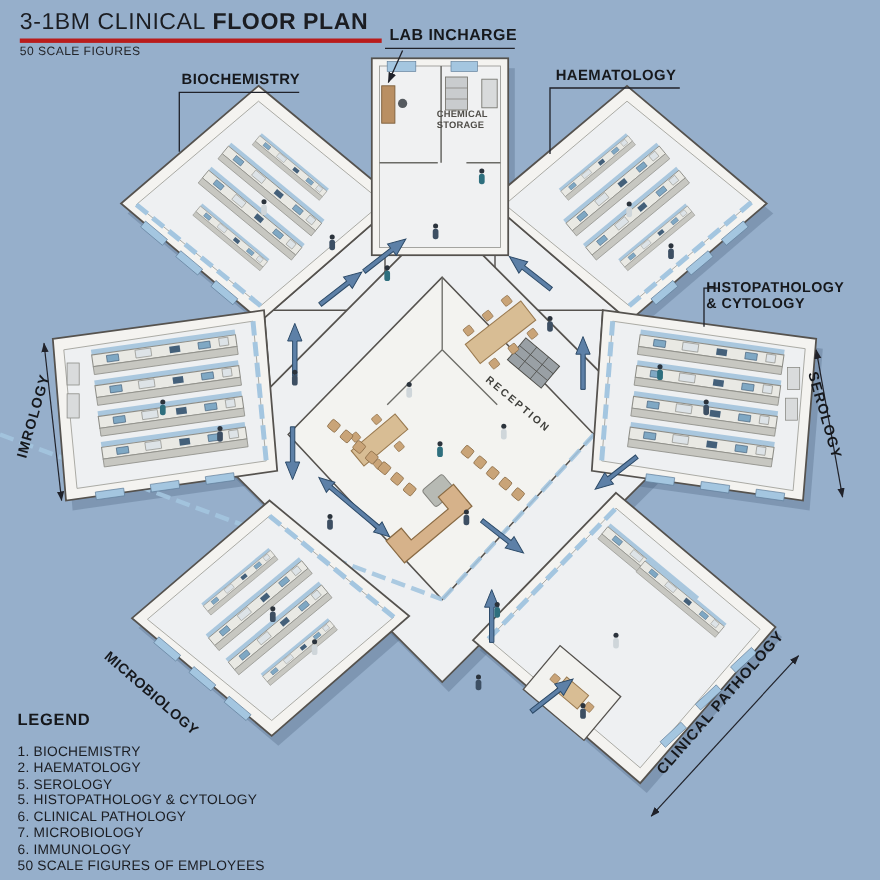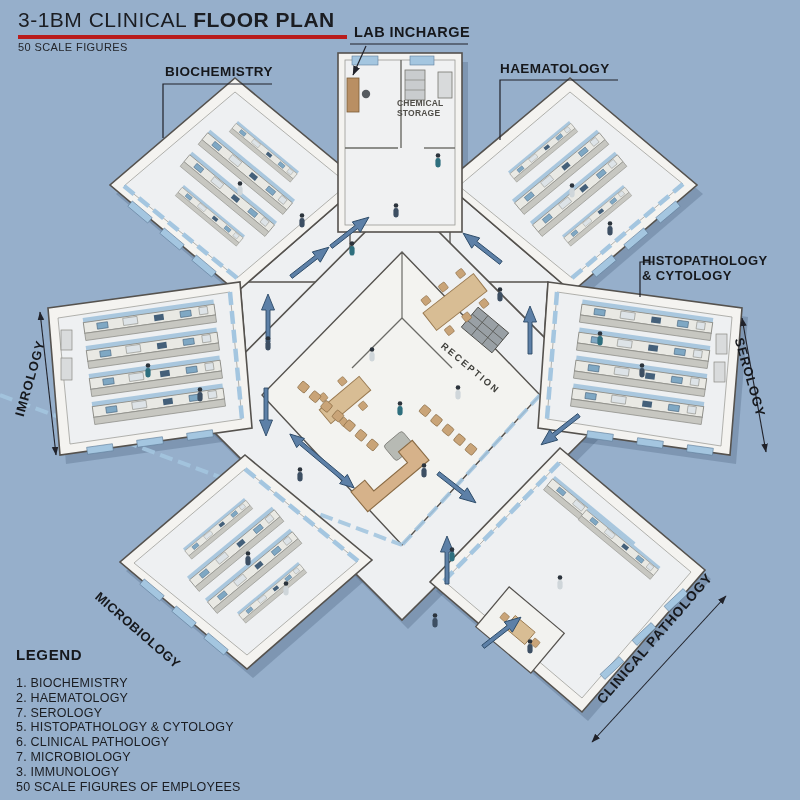--- a/index.html
+++ b/index.html
@@ -17,21 +17,21 @@
   }
   .title{
     position:absolute;left:18px;top:8px;font-size:21px;letter-spacing:.5px;
     color:#1b1d22;border-bottom:4px solid #b91c1c;padding:0 12px 3px 0;
     font-weight:400;white-space:nowrap;
   }
   .title .b{font-weight:700;margin-left:6px}
   .subtitle{position:absolute;left:18px;top:41px;font-size:11px;font-weight:400;letter-spacing:.4px;color:#23252a}
   #lbl-biochemistry{left:163px;top:64px;width:112px;text-align:center;font-size:13.5px}
   #lbl-labincharge{left:350px;top:24px;width:120px;text-align:right;font-size:14.5px}
-  #lbl-haematology{left:500px;top:61px;width:120px;text-align:left;font-size:13.5px}
+  #lbl-haematology{left:500px;top:61px;width:120px;text-align:center;font-size:13.5px}
   #lbl-chemstorage{left:397px;top:98px;width:60px;text-align:left;font-size:8.5px;color:#504e49;letter-spacing:.2px}
   #lbl-histopathology{left:642px;top:253px;width:132px;text-align:left;font-size:13px}
   #lbl-serology{left:746px;top:336px;font-size:13px;letter-spacing:1px;transform:rotate(74deg);transform-origin:0 0}
   #lbl-imrology{left:12px;top:414px;font-size:13px;letter-spacing:1px;transform:rotate(-74deg);transform-origin:0 0}
   #lbl-microbiology{left:102px;top:589px;font-size:13px;transform:rotate(41deg);transform-origin:0 0}
   #lbl-clinpath{left:594px;top:697px;font-size:13.5px;letter-spacing:1px;transform:rotate(-49deg);transform-origin:0 0;white-space:nowrap}
   #lbl-reception{left:446px;top:340px;font-size:9.5px;letter-spacing:2px;color:#3f3f3b;transform:rotate(40deg);transform-origin:0 0}
   .legend{position:absolute;left:16px;top:646px}
   .legend .head{font-size:15px;font-weight:700;letter-spacing:.6px}
   .legend ul{margin:13px 0 0;padding:0;list-style:none;font-size:12.5px;line-height:14.8px;font-weight:400;letter-spacing:.2px;color:#1b1d22}
@@ -329,22 +329,22 @@
 <div class="lbl" id="lbl-imrology">IMROLOGY</div>
 <div class="lbl" id="lbl-microbiology">MICROBIOLOGY</div>
 <div class="lbl" id="lbl-clinpath">CLINICAL PATHOLOGY</div>
 <div class="lbl" id="lbl-reception">RECEPTION</div>
 
 <div class="legend">
   <div class="head">LEGEND</div>
   <ul>
     <li>1. BIOCHEMISTRY</li>
     <li>2. HAEMATOLOGY</li>
-    <li>7. SEROLOGY</li>
+    <li>5. SEROLOGY</li>
     <li>5. HISTOPATHOLOGY &amp; CYTOLOGY</li>
     <li>6. CLINICAL PATHOLOGY</li>
     <li>7. MICROBIOLOGY</li>
-    <li>3. IMMUNOLOGY</li>
+    <li>6. IMMUNOLOGY</li>
     <li>50 SCALE FIGURES OF EMPLOYEES</li>
   </ul>
 </div>
 
 </div>
 
 </body></html>

